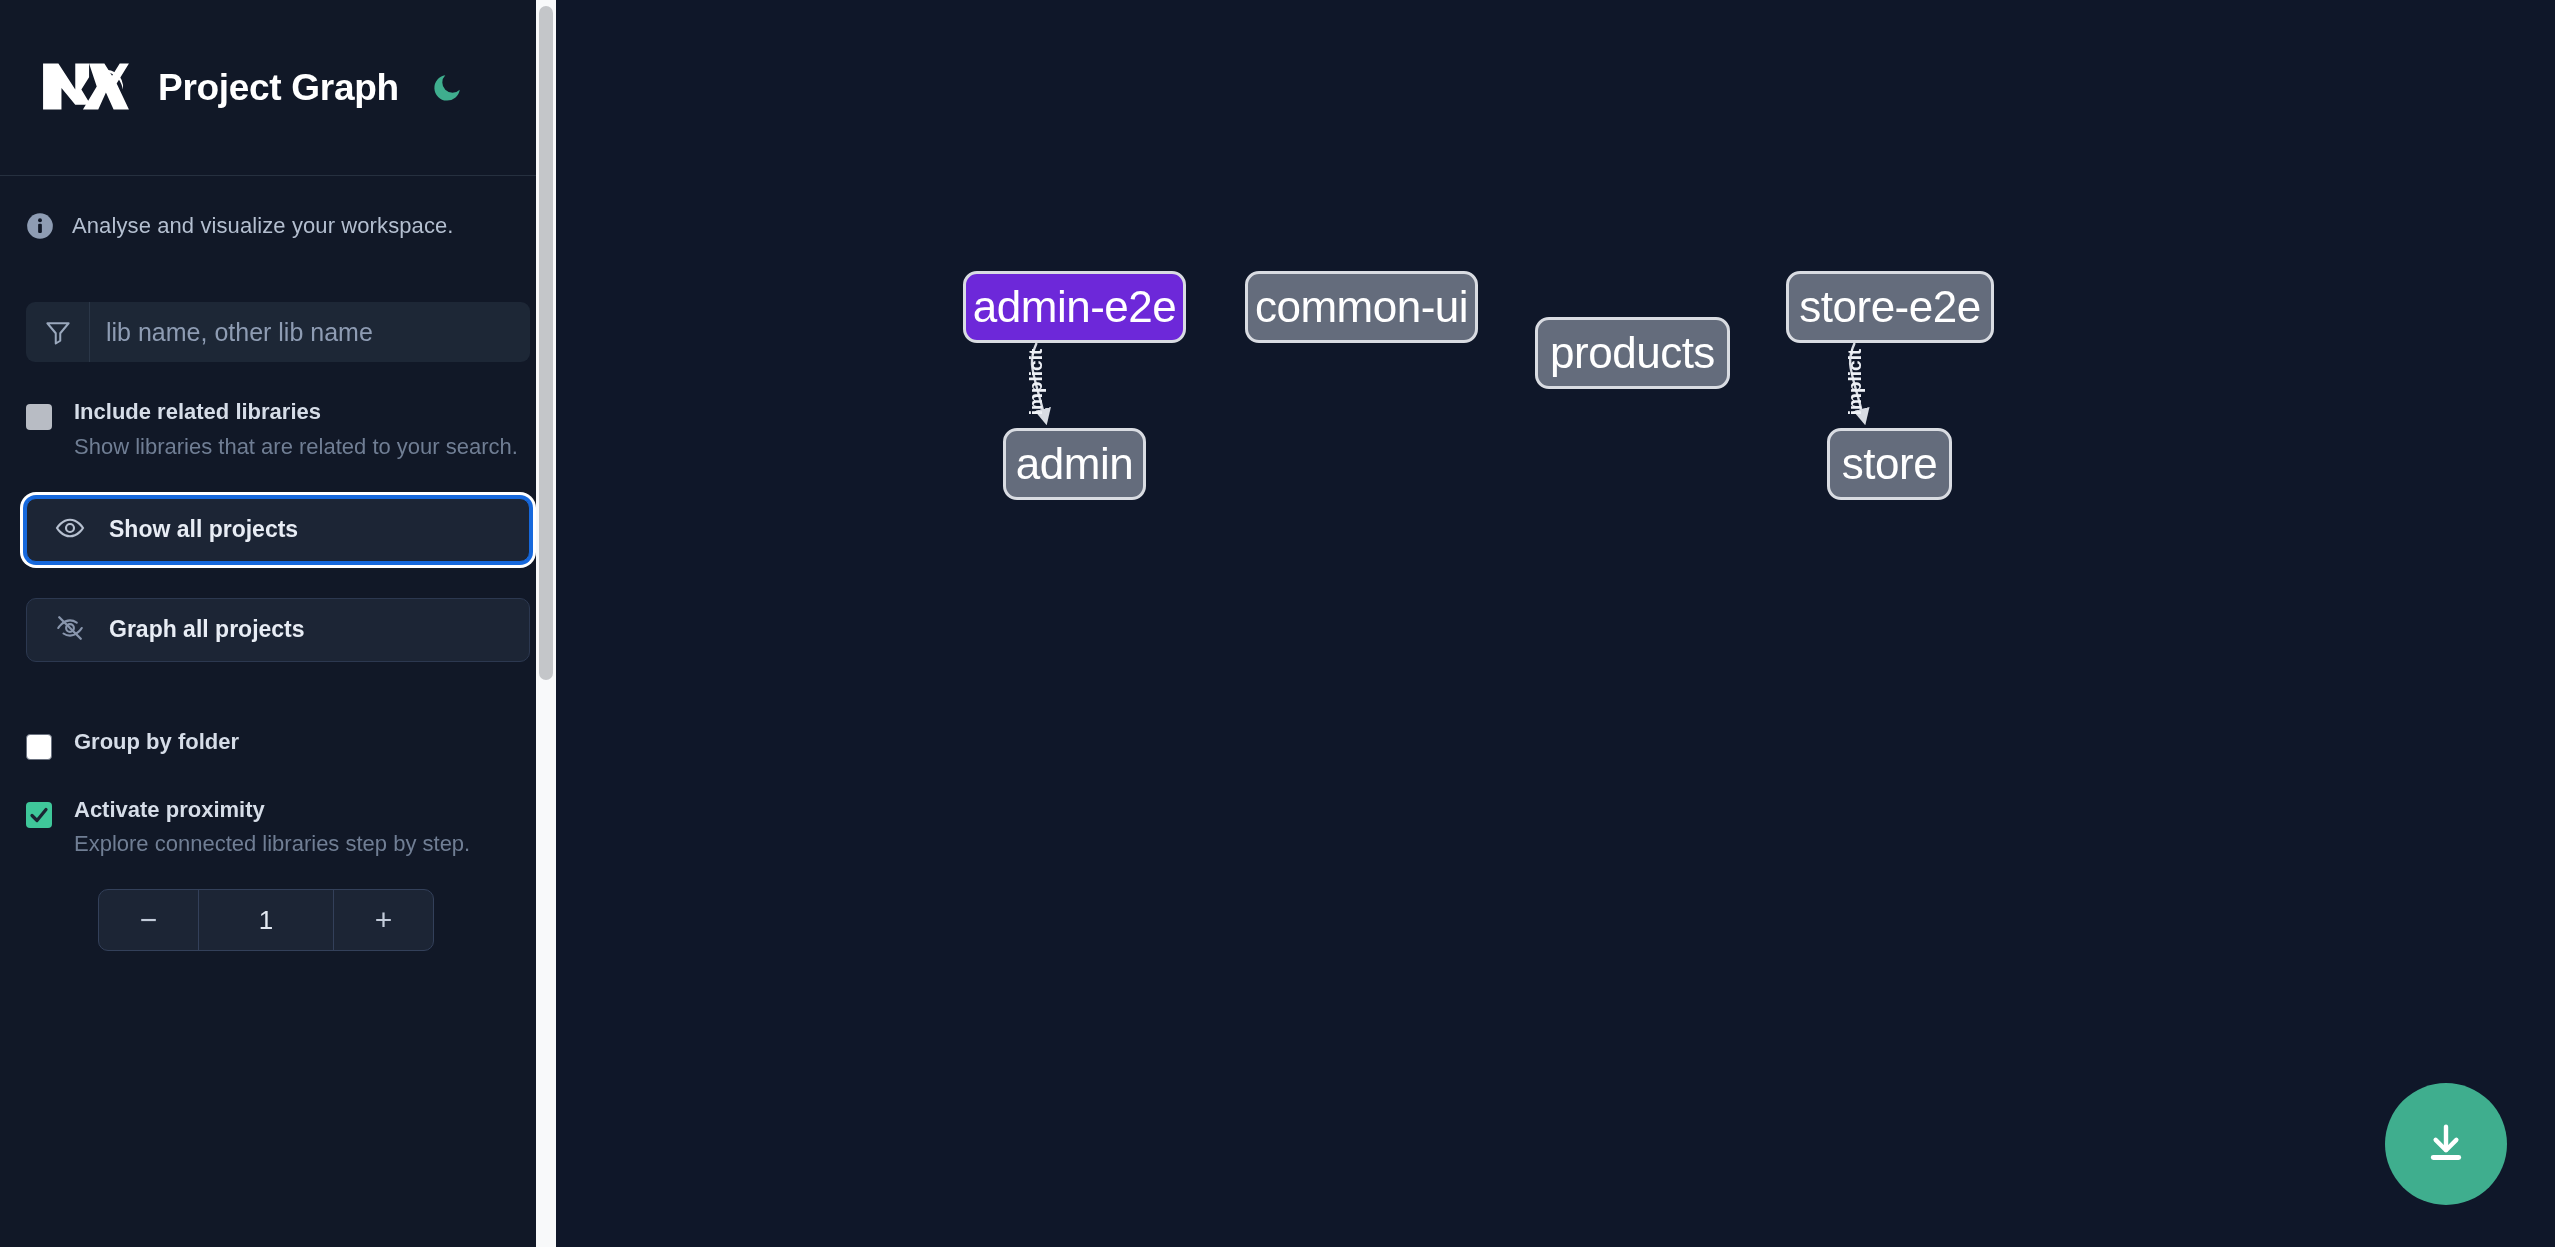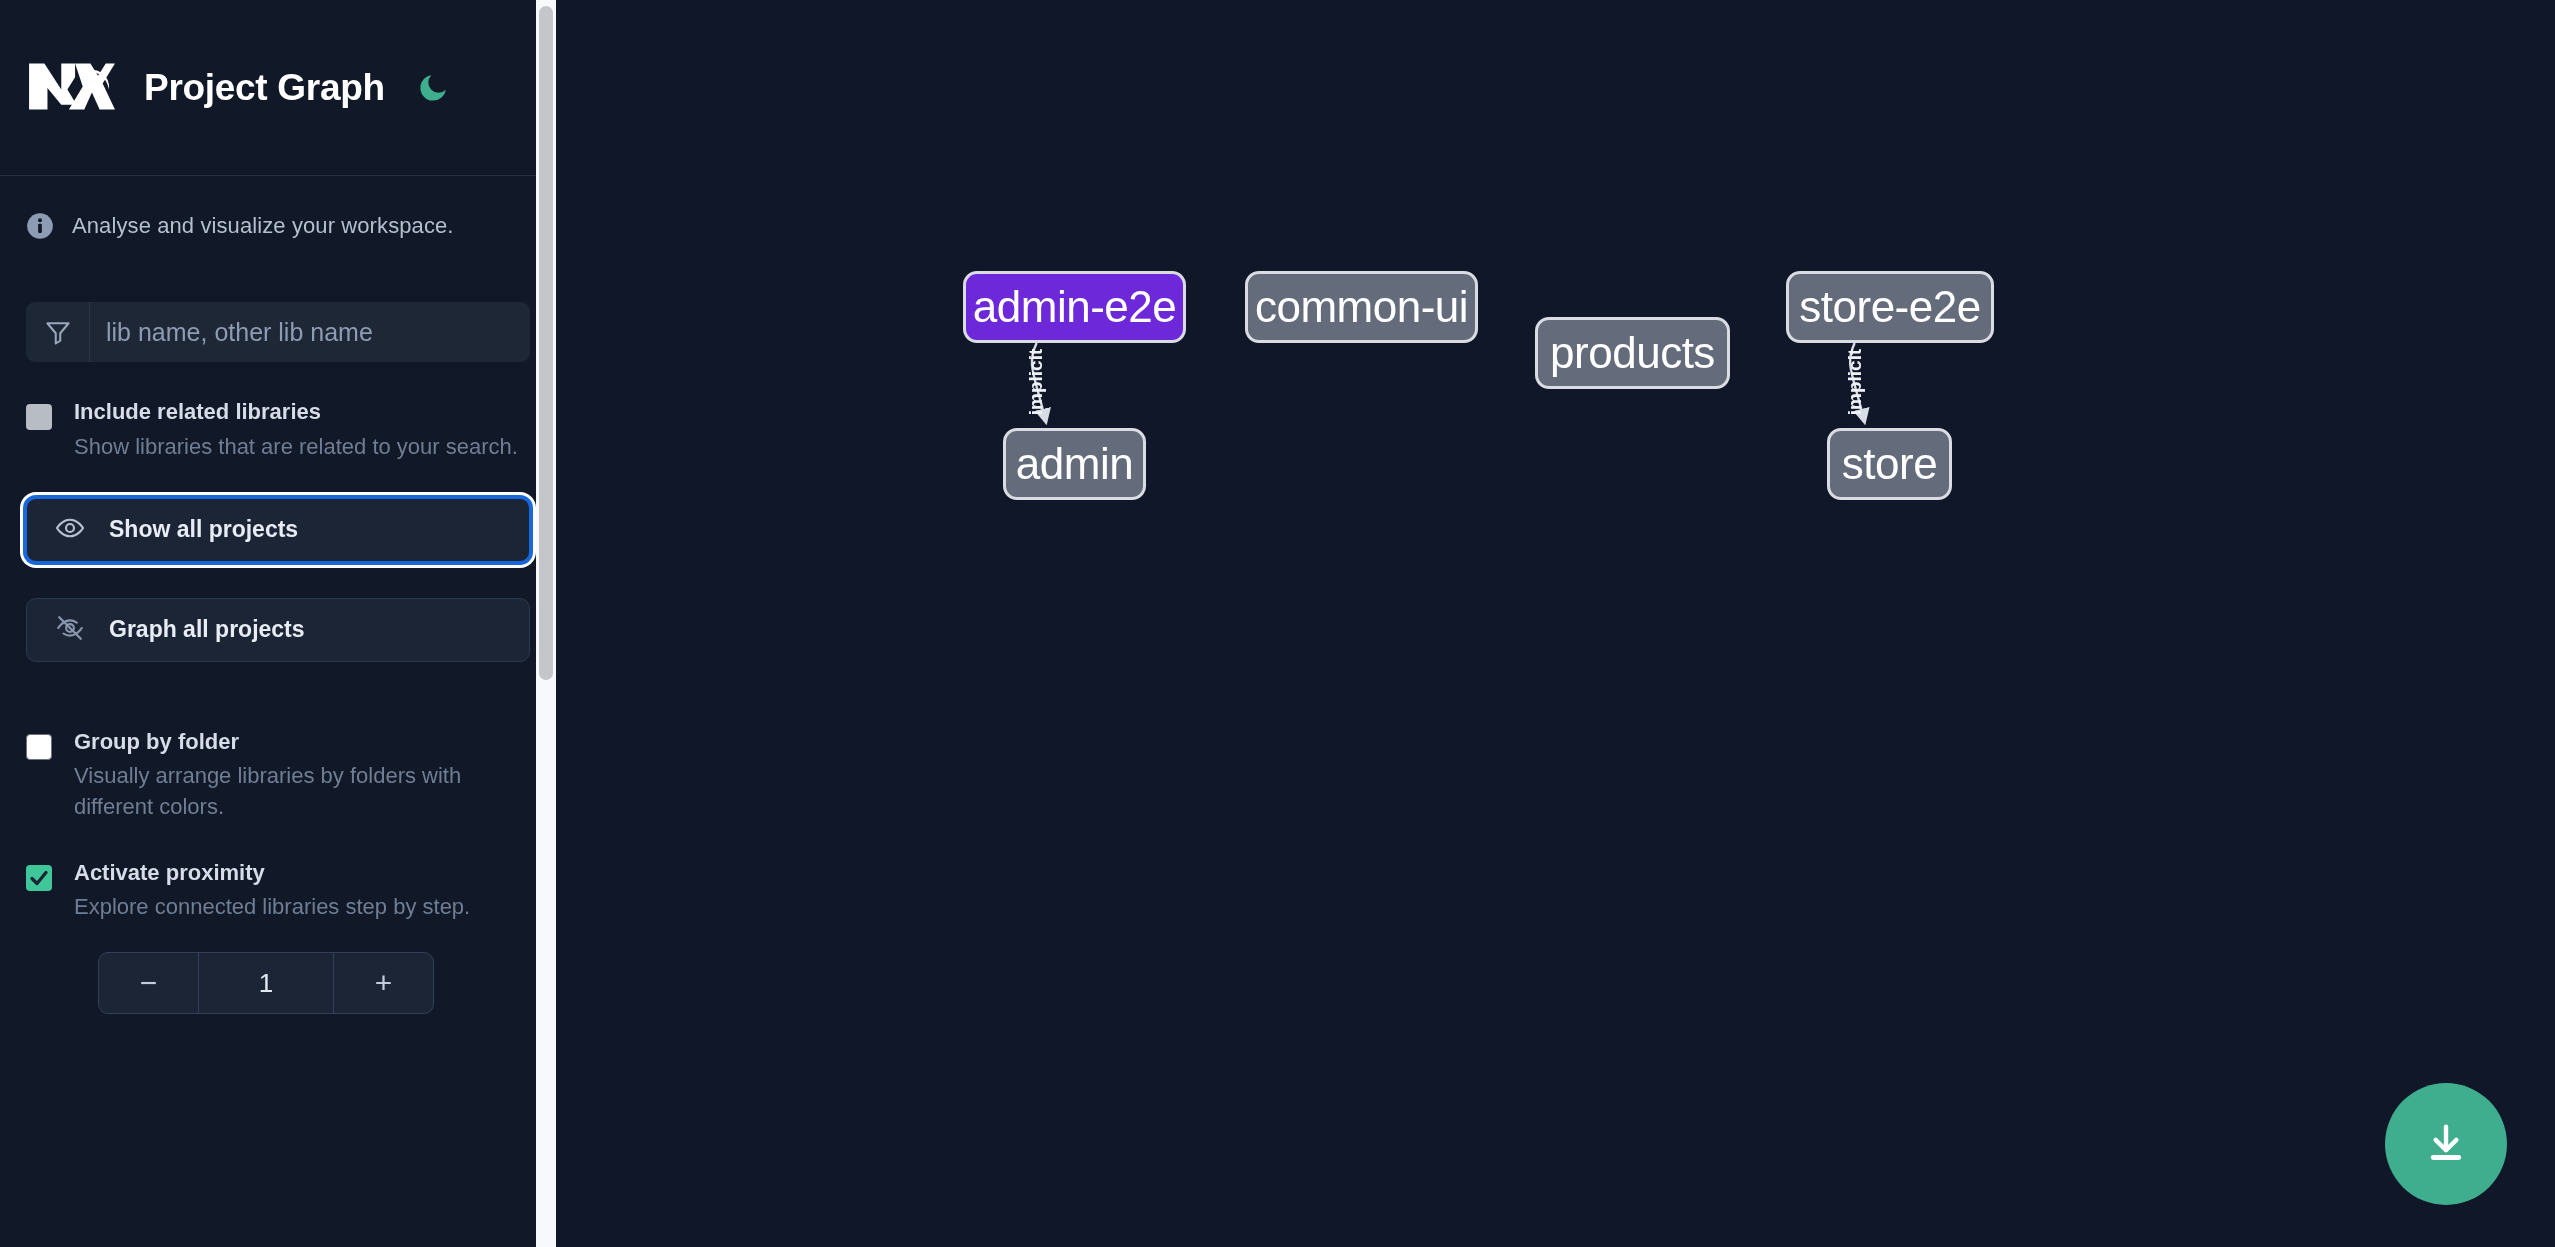--- a/index.html
+++ b/index.html
@@ -16,21 +16,21 @@
   #sidebar {
     position: relative;
     width: 556px; height: 1247px;
     background: #111827;
     flex: 0 0 556px;
     overflow: hidden;
   }
   .sb-header {
     height: 176px;
     display: flex; align-items: center;
-    padding-left: 26px;
+    padding-left: 40px;
     border-bottom: 1px solid #26303f;
   }
   .nx-logo { width: 92px; height: 62px; flex: 0 0 92px; }
   .app-title {
     font-size: 37px; font-weight: 700; color: #ffffff;
     margin-left: 26px; letter-spacing: -0.3px; white-space: nowrap;
   }
   .theme-toggle {
     margin-left: 28px; width: 40px; height: 40px;
     display: flex; align-items: center; justify-content: center;
@@ -246,21 +246,20 @@
             <line x1="3.4" y1="3.4" x2="20.6" y2="20.6" stroke="#8996ad" stroke-width="1.9" stroke-linecap="round"></line>
           </svg>
         </span>
         <span class="btn-label">Graph all projects</span>
       </div>
 
       <div class="check-group" style="margin-top:66px;">
         <span class="cb cb-white"></span>
         <div class="check-texts">
           <div class="check-title">Group by folder</div>
-          <div class="check-desc">Visually arrange libraries by folders with different colors.</div>
         </div>
       </div>
 
       <div class="check-group" style="margin-top:36px;">
         <span class="cb cb-green">
           <svg viewBox="0 0 22 22" width="22" height="22" aria-hidden="true">
             <path d="M4 11.5 9 16.5 18 5.5" fill="none" stroke="#1b2433" stroke-width="3.2" stroke-linecap="round" stroke-linejoin="round"></path>
           </svg>
         </span>
         <div class="check-texts">

